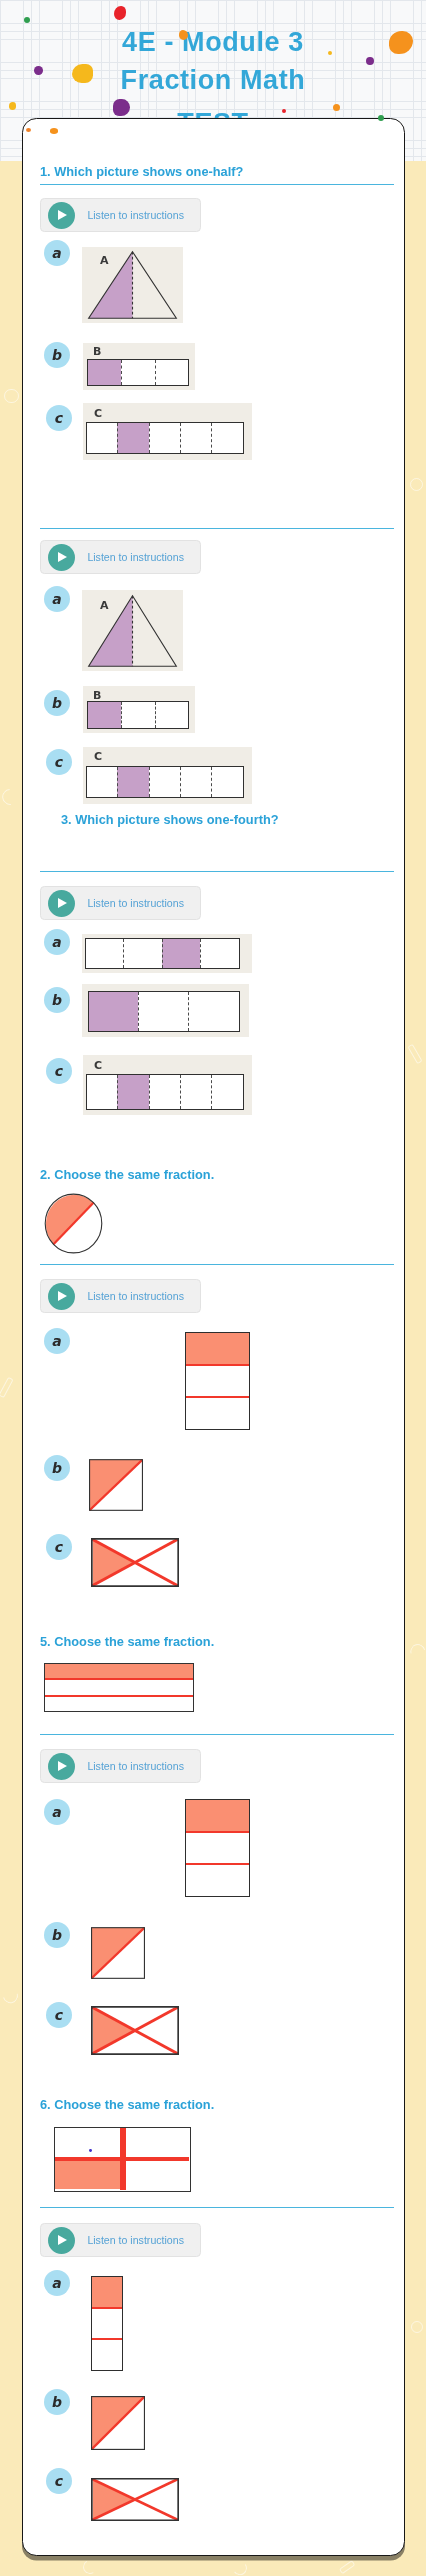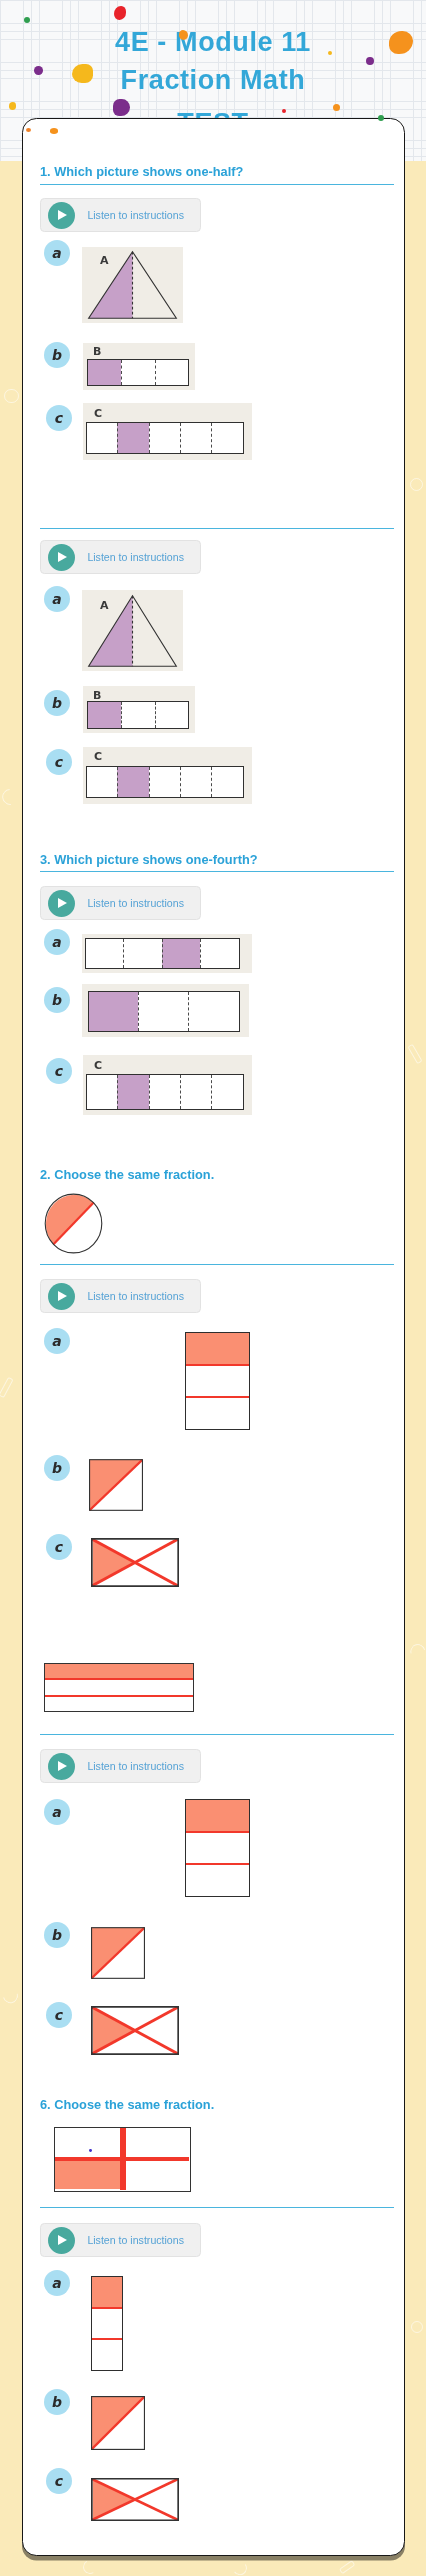--- a/index.html
+++ b/index.html
@@ -65,21 +65,21 @@
   .stim{cursor:default;}
   svg{display:block;}
 </style>
 </head>
 <body>
 
 <div id="page">
 
   <div class="grid-zone"></div>
   <div class="header-title">
-    <div class="header-line" style="top:29px;">4E - Module 11</div>
+    <div class="header-line" style="top:29px;">4E - Module 3</div>
     <div class="header-line" style="top:67px;">Fraction Math</div>
     <div class="header-line" style="top:110px;">TEST</div>
   </div>
 
   <div class="splat" style="left:24.4px;top:16.7px;width:6.1px;height:6.1px;background:#2f9e4f;border-radius:50%;"></div>
   <div class="splat" style="left:114px;top:5.6px;width:12.2px;height:14px;background:#e8232a;border-radius:60% 40% 55% 45%;"></div>
   <div class="splat" style="left:179px;top:30px;width:9.4px;height:10px;background:#f5921d;border-radius:45% 55% 50% 50%;"></div>
   <div class="splat" style="left:389px;top:31px;width:24px;height:23px;background:#f5921d;border-radius:55% 45% 60% 40%;"></div>
   <div class="splat" style="left:34px;top:66px;width:9px;height:9.4px;background:#7b2d8b;border-radius:50%;"></div>
   <div class="splat" style="left:72px;top:64px;width:20.5px;height:19.4px;background:#f5b81c;border-radius:60% 40% 45% 55%;"></div>
@@ -183,21 +183,21 @@
     <span class="img-label" style="left:11px;top:3.3px;">C</span>
     <div class="hbar" style="left:2.8px;top:19.4px;width:158px;height:32px;">
       <div class="cell"></div>
         <div class="cell purple"></div>
         <div class="cell"></div>
         <div class="cell"></div>
         <div class="cell"></div>
     </div>
   </div>
 
-  <div class="qtitle" style="top:853px;">3. Which picture shows one-fourth?</div>
+  <div class="qtitle" style="top:813px;margin-left:21px;">3. Which picture shows one-fourth?</div>
   <div class="rule" style="top:871px;"></div>
 
   <div class="listen-btn" style="top:886px;">
     <div class="play-circle">
         <div class="play-tri"></div>
       </div>
     <div class="listen-label">Listen to instructions</div>
   </div>
 
   <div class="badge" style="left:44px;top:929px;">a</div>
@@ -272,20 +272,21 @@
   <div class="shape-abs" style="left:91px;top:1538px;">
     <svg width="88" height="49" viewBox="0 0 159 84" preserveAspectRatio="none">
       <rect x="1.5" y="1.5" width="156" height="81" fill="#ffffff"></rect>
       <polygon points="3,4 77,42 3,80" fill="#fa8f72"></polygon>
       <line x1="2" y1="2" x2="157" y2="82" stroke="#f2382b" stroke-width="5"></line>
       <line x1="157" y1="2" x2="2" y2="82" stroke="#f2382b" stroke-width="5"></line>
       <rect x="1.5" y="1.5" width="156" height="81" fill="none" stroke="#333333" stroke-width="3"></rect>
     </svg>
   </div>
 
+  <div class="qtitle" style="top:1635px;">5. Choose the same fraction.</div>
 
   <div class="shape-abs stim" style="left:44px;top:1663px;width:150px;height:49px;background:#ffffff;border:1.7px solid #333333;box-sizing:border-box;display:flex;flex-direction:column;">
     <div style="flex:1;background:#fa8f72;"></div>
     <div style="flex:1;border-top:2.8px solid #f2382b;"></div>
     <div style="flex:1;border-top:2.8px solid #f2382b;"></div>
   </div>
 
   <div class="rule" style="top:1734px;"></div>
 
   <div class="listen-btn" style="top:1749px;">

